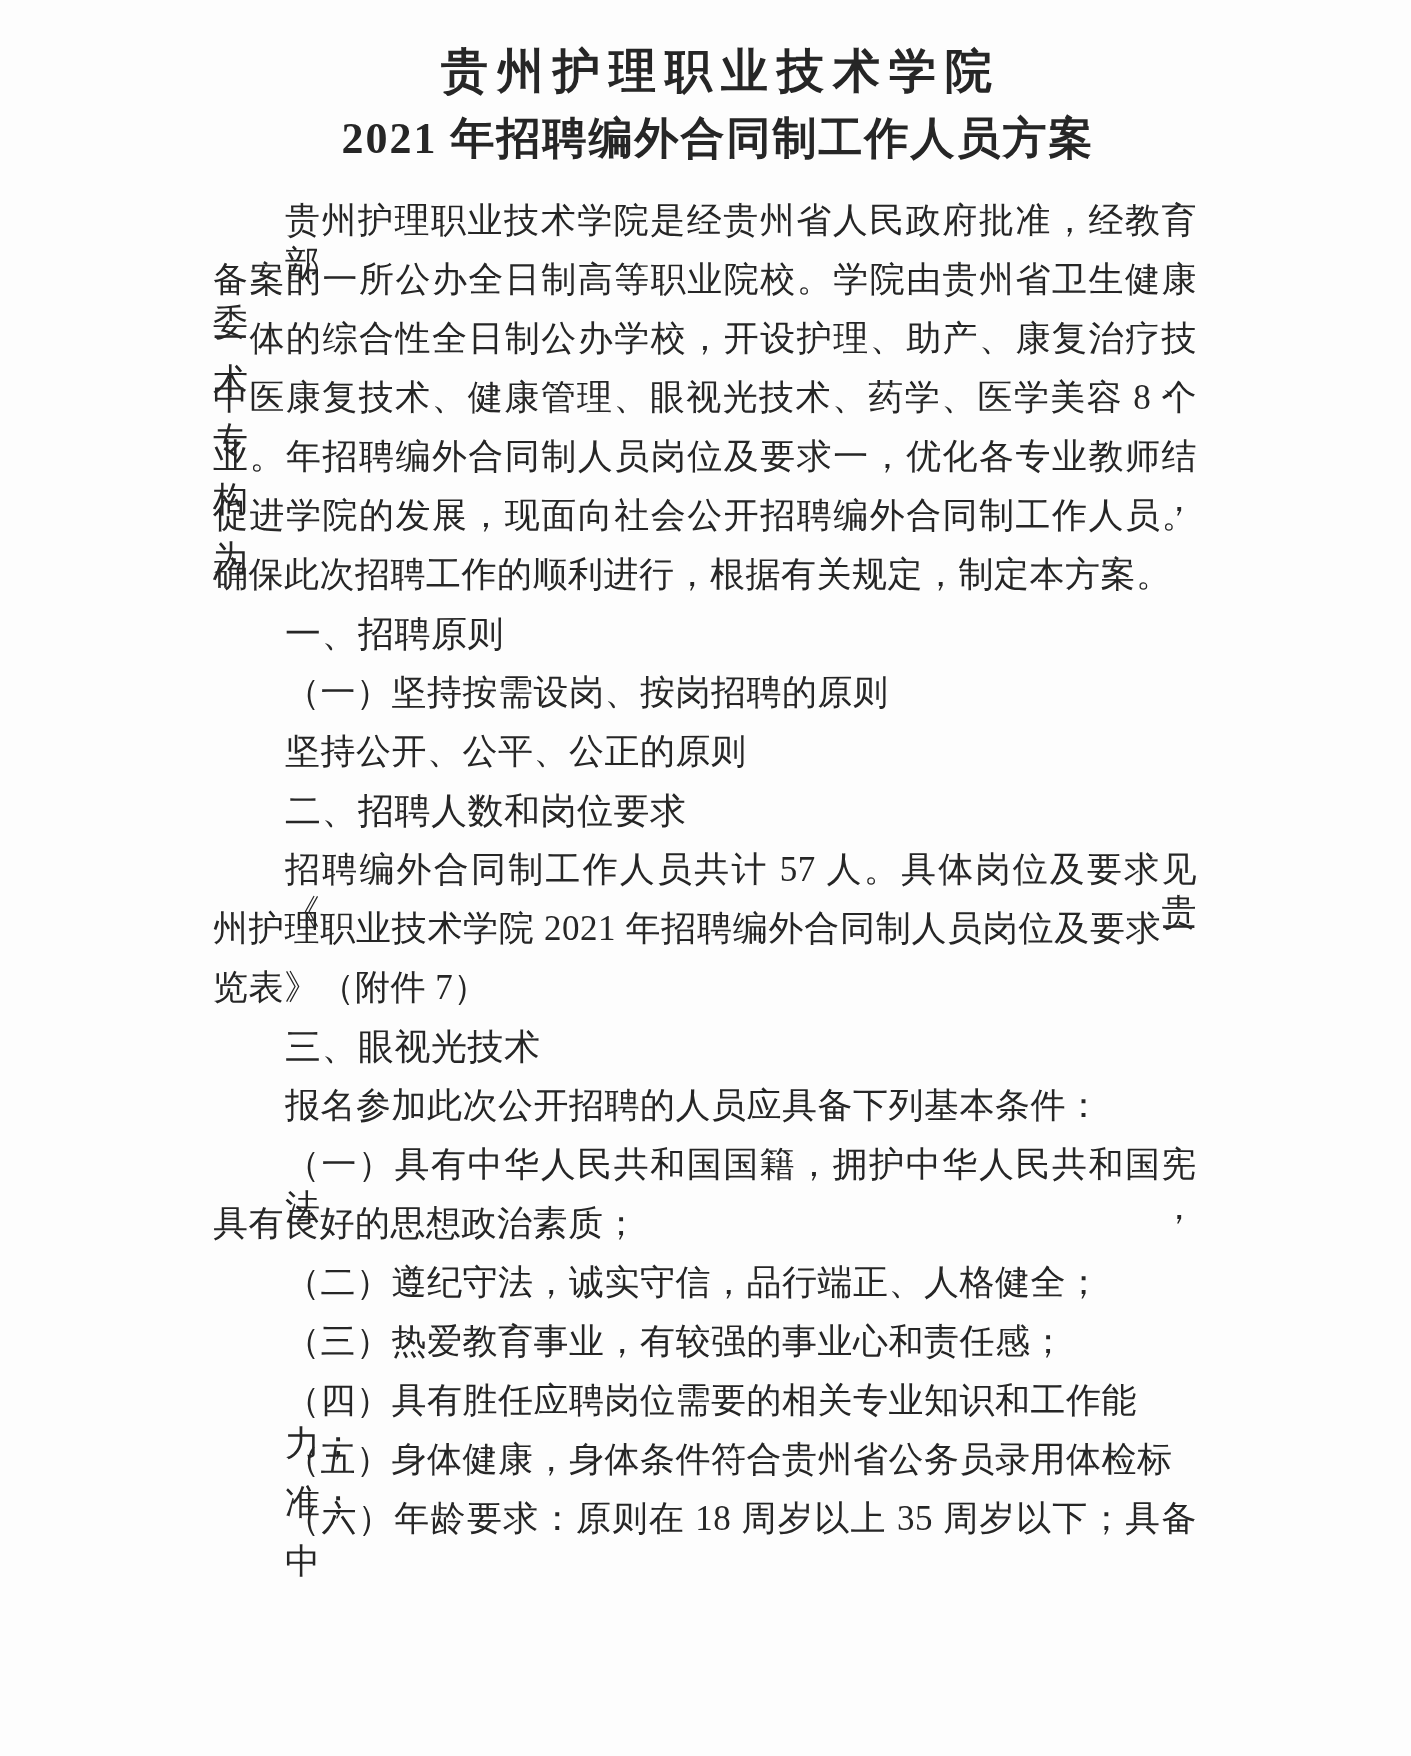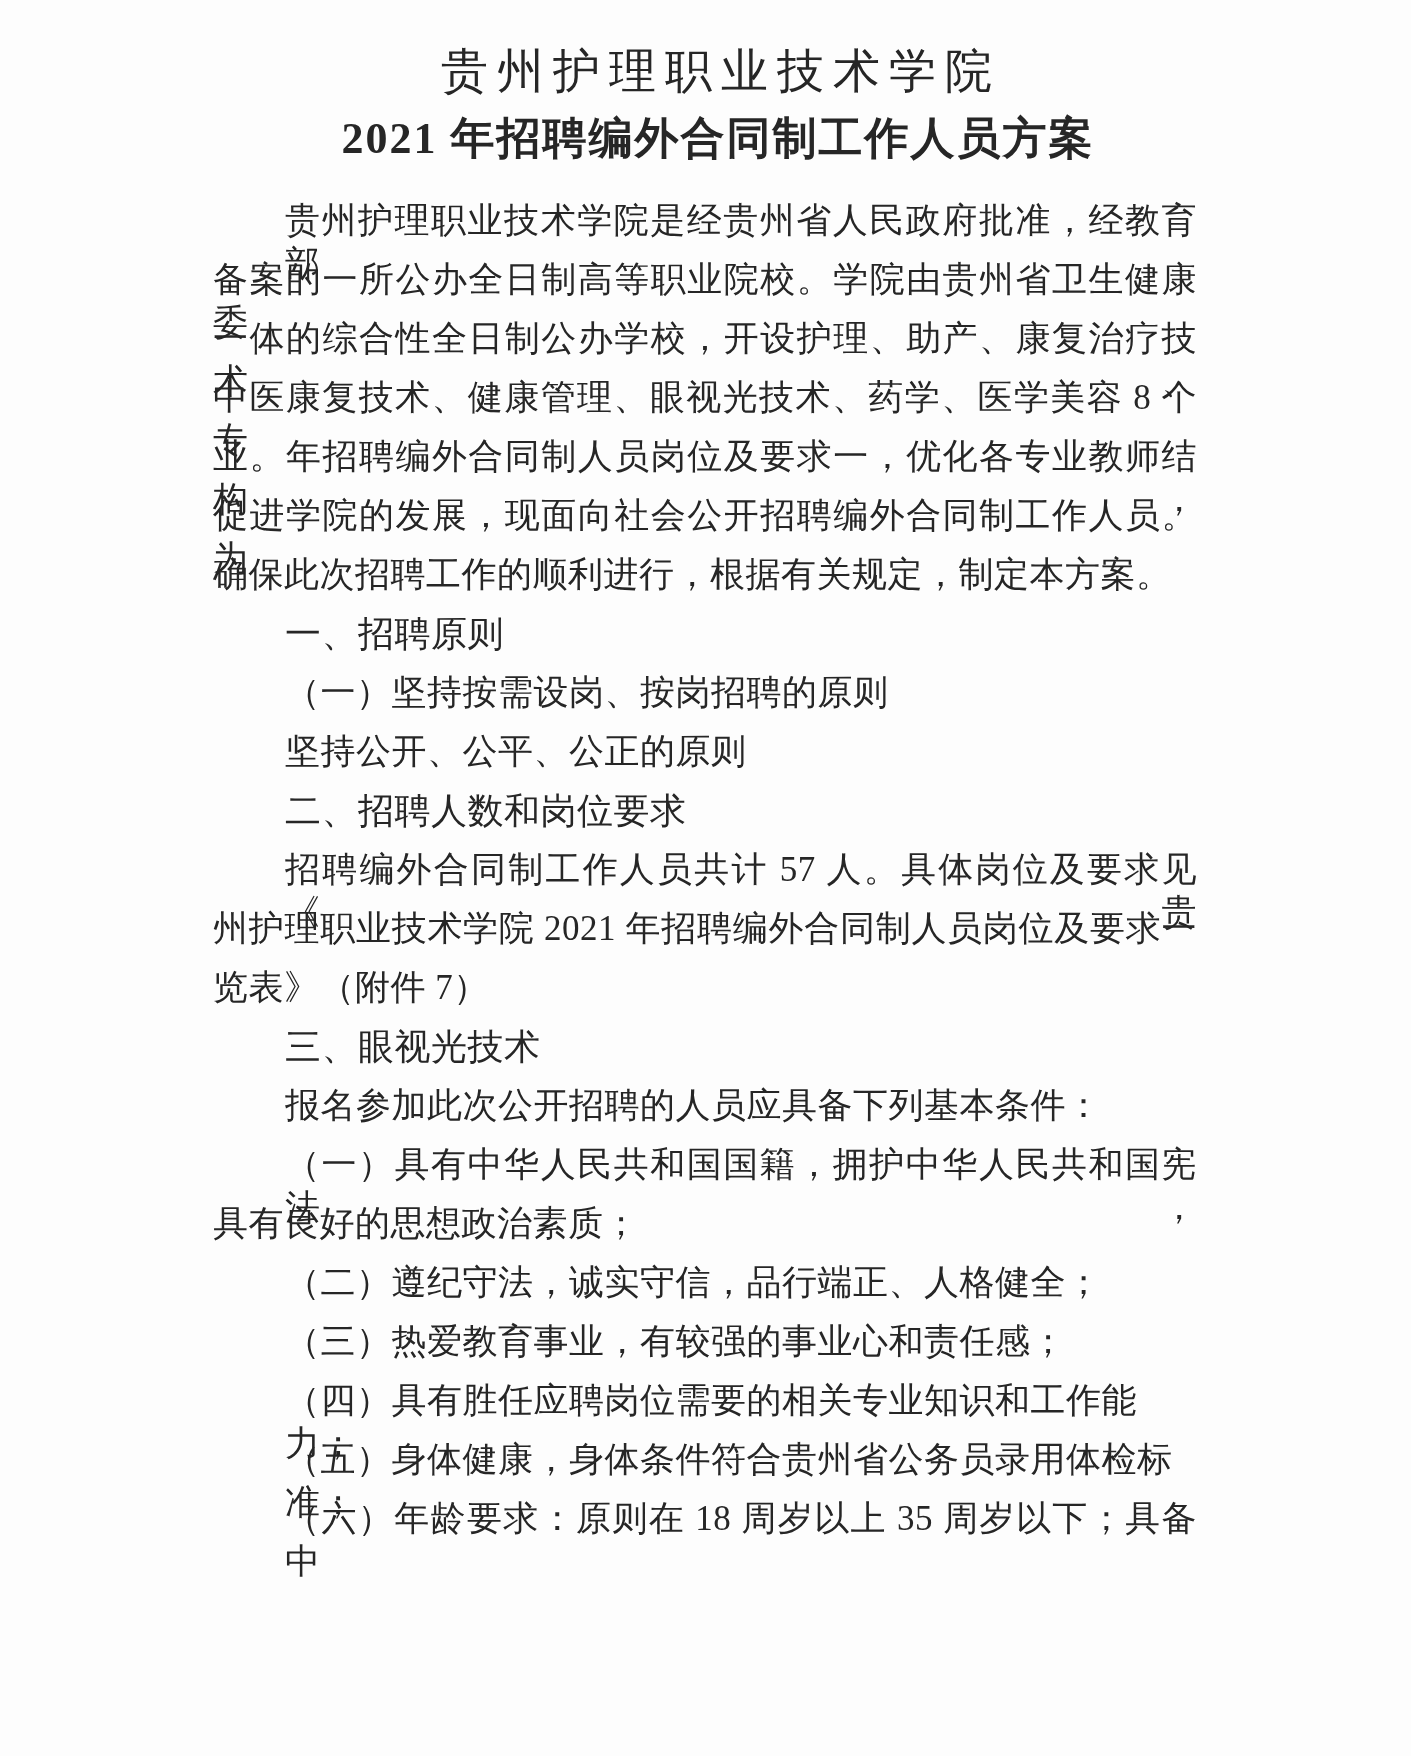--- a/index.html
+++ b/index.html
@@ -14,21 +14,21 @@
   }
   .content {
     position: absolute;
     left: 213px;
     top: 38px;
     width: 984px;
   }
   .title1 {
     text-align: center;
     font-size: 47px;
-    font-weight: normal;
+    font-weight: bold;
     letter-spacing: 9px;
     line-height: 67px;
     padding-left: 32px; 
     white-space: nowrap;
   }
   .title2 {
     text-align: center;
     font-size: 44px;
     font-weight: bold;
     letter-spacing: 2px;

